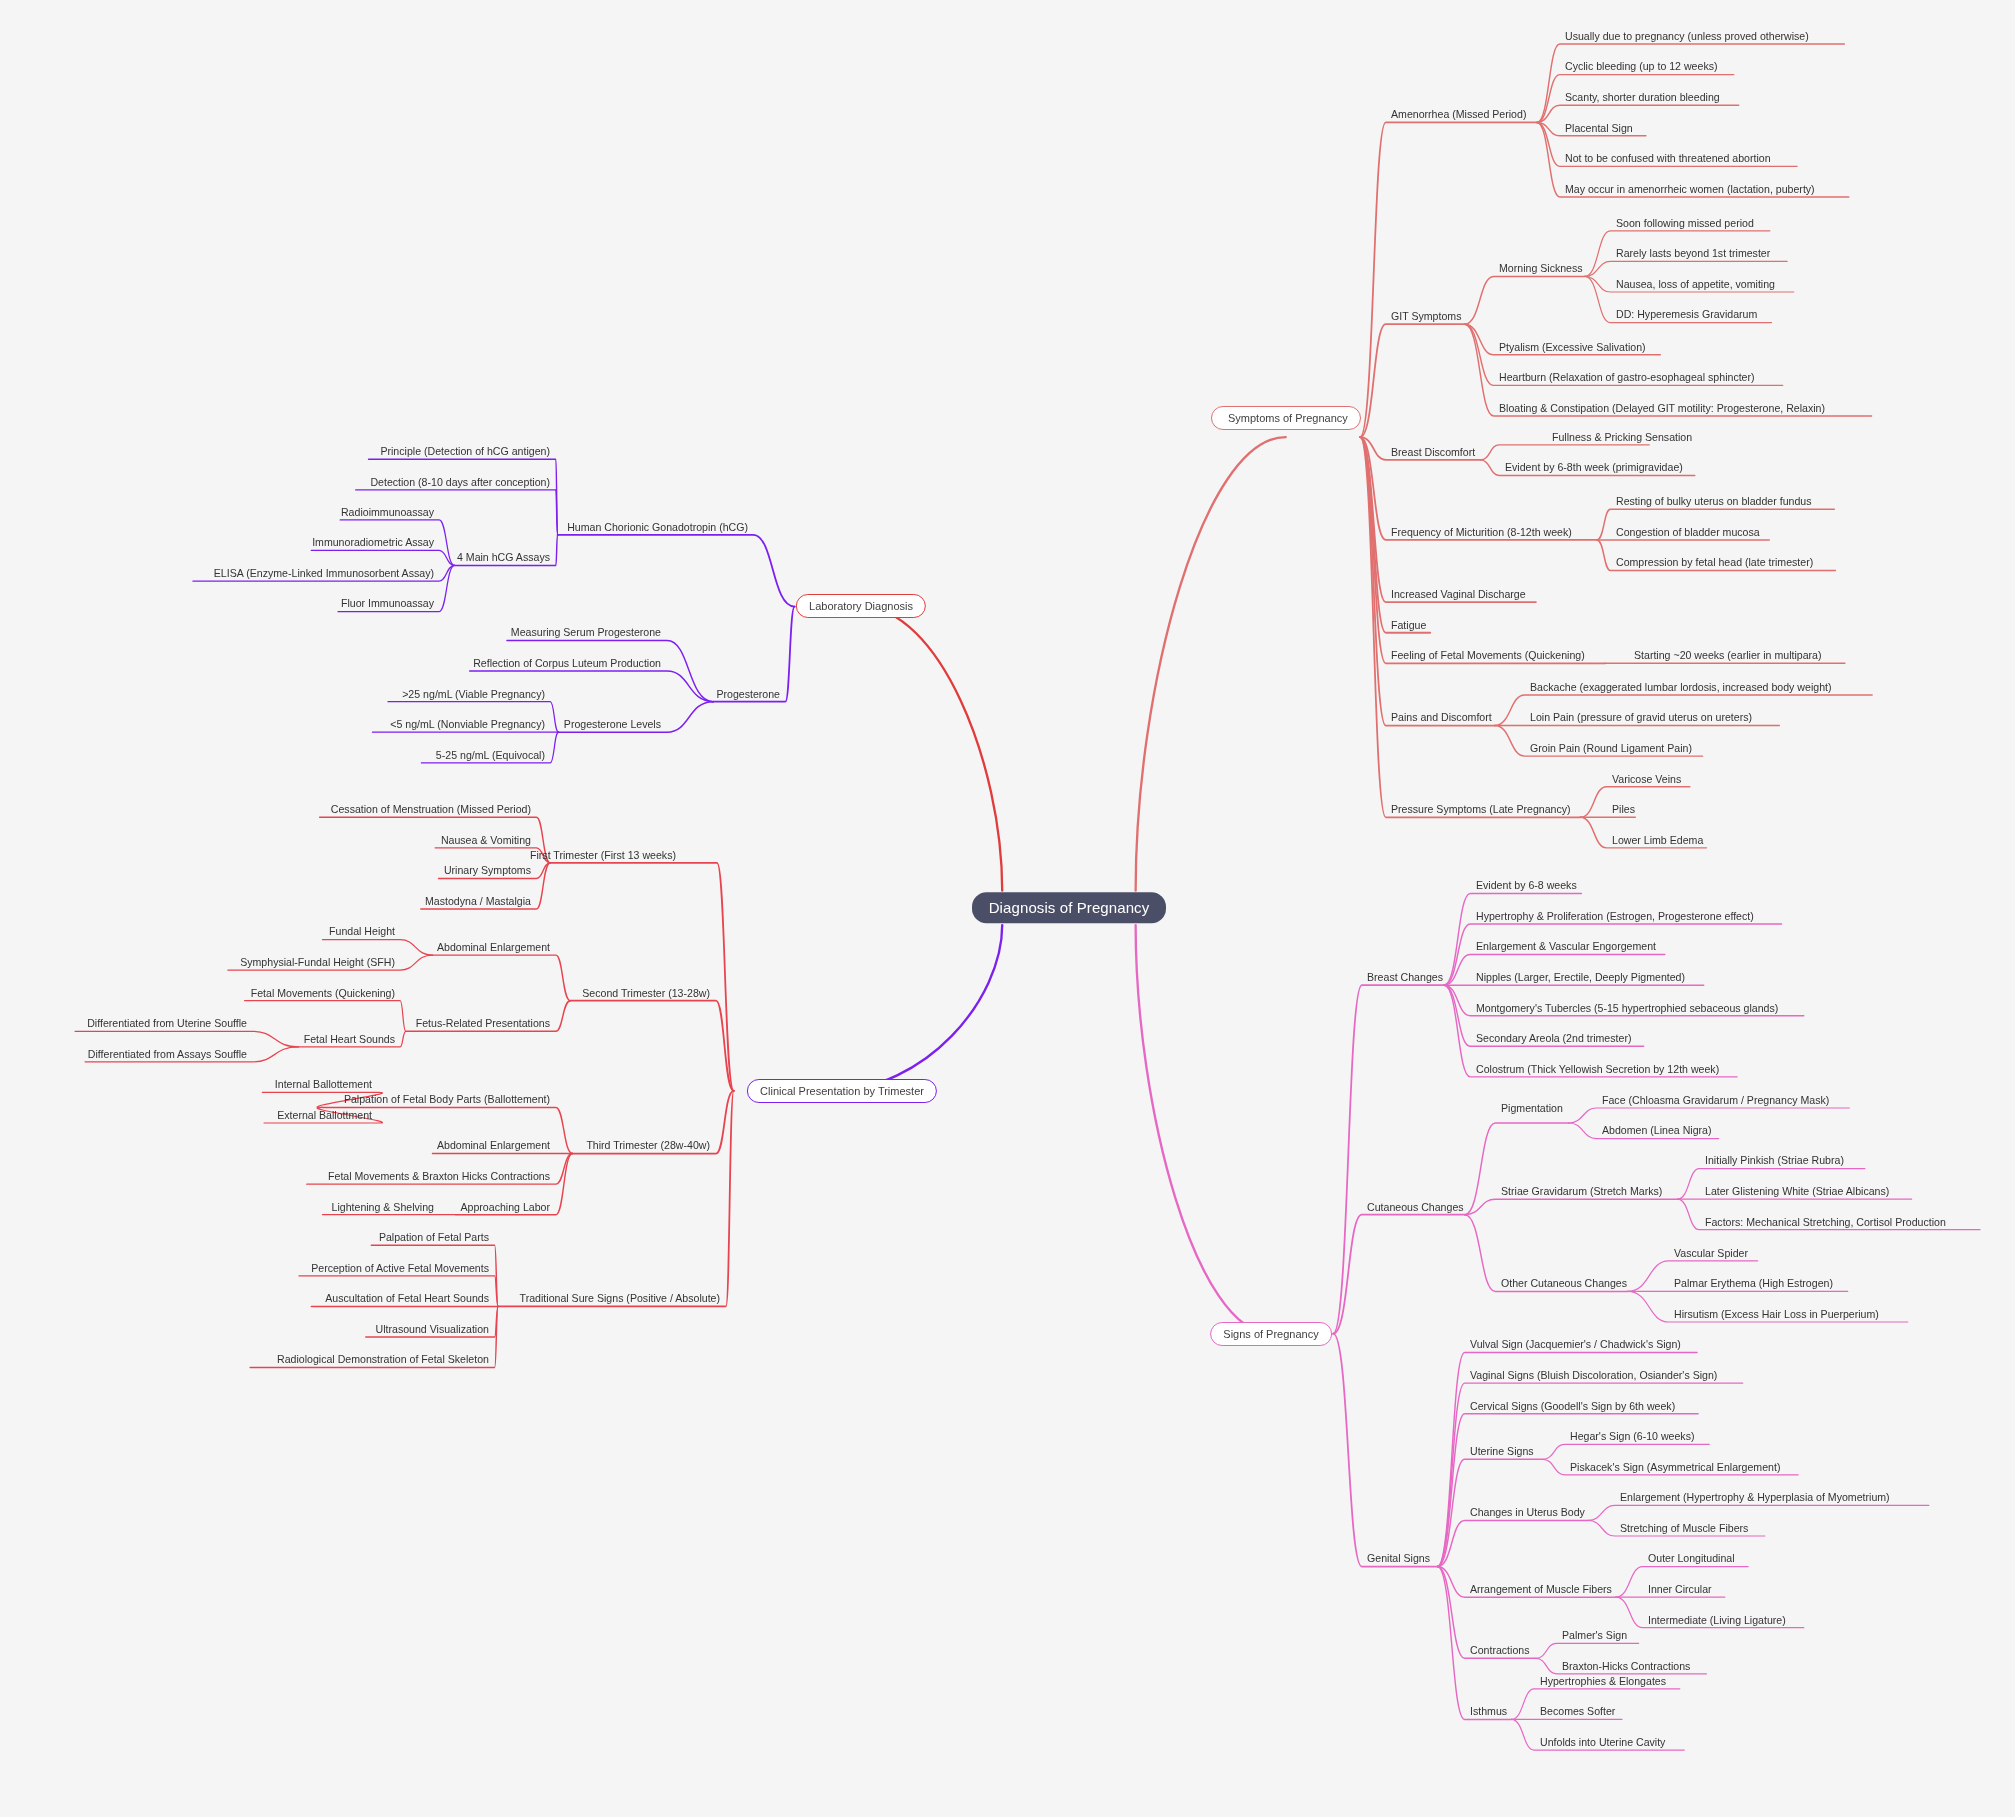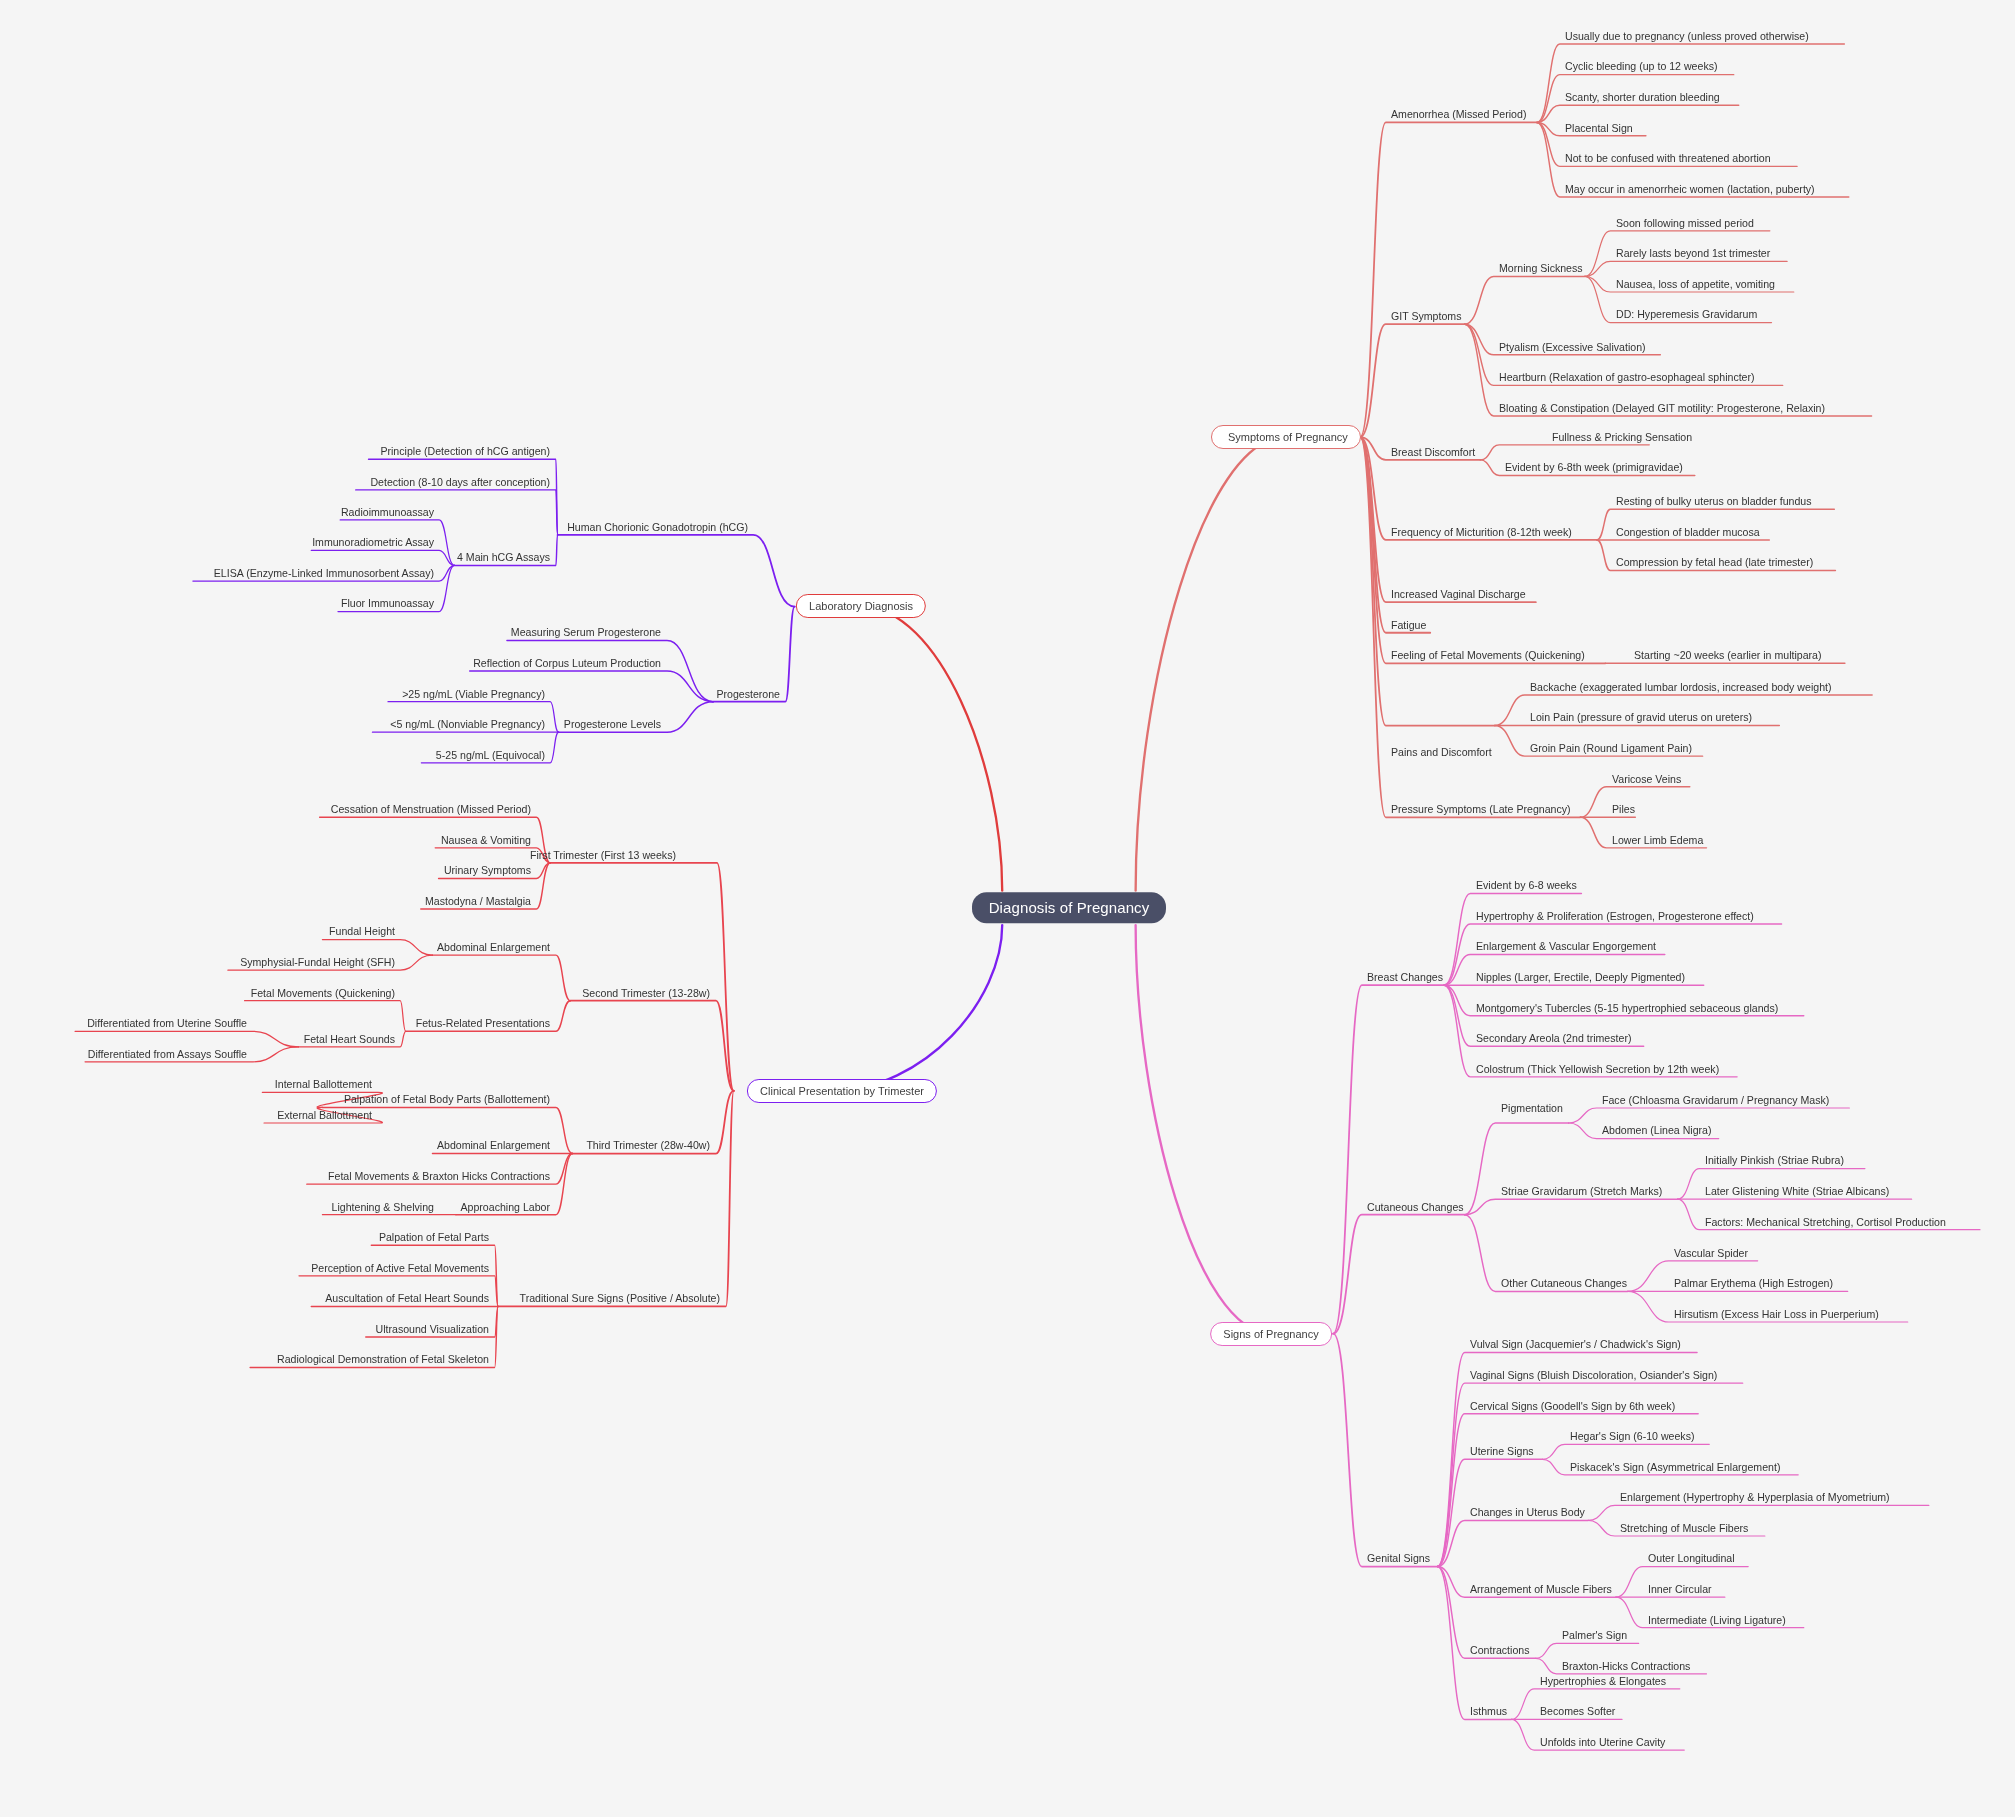--- a/index.html
+++ b/index.html
@@ -167,21 +167,21 @@
       <path d="M 2586 2818 C 2612.95 2818, 2610.5 2983, 2635 2983 L 2763 2983" fill="none" stroke="#e668c4" stroke-width="2.6" stroke-linecap="round"></path>
       <path d="M 2763 2983 C 2783.35 2983, 2781.5 2956, 2800 2956 L 2948 2956" fill="none" stroke="#e668c4" stroke-width="2.2" stroke-linecap="round"></path>
       <path d="M 2763 2983 C 2783.35 2983, 2781.5 3011, 2800 3011 L 3070 3011" fill="none" stroke="#e668c4" stroke-width="2.2" stroke-linecap="round"></path>
       <path d="M 2586 2818 C 2612.95 2818, 2610.5 3093, 2635 3093 L 2719 3093" fill="none" stroke="#e668c4" stroke-width="2.6" stroke-linecap="round"></path>
       <path d="M 2719 3093 C 2741.55 3093, 2739.5 3038, 2760 3038 L 3022 3038" fill="none" stroke="#e668c4" stroke-width="2.2" stroke-linecap="round"></path>
       <path d="M 2719 3093 C 2741.55 3093, 2739.5 3093, 2760 3093 L 2918 3093" fill="none" stroke="#e668c4" stroke-width="2.2" stroke-linecap="round"></path>
       <path d="M 2719 3093 C 2741.55 3093, 2739.5 3148, 2760 3148 L 3030 3148" fill="none" stroke="#e668c4" stroke-width="2.2" stroke-linecap="round"></path>
     </svg>
   <div id="nodes">
       <div class="root-node" style="left: 1069px; top: 908px; background: rgb(74, 79, 103); color: rgb(255, 255, 255);">Diagnosis of Pregnancy</div>
-      <div class="lvl1-node" style="left: 1286px; top: 437px; border-color: rgb(224, 112, 111); padding-left: 16px;">Symptoms of Pregnancy</div>
+      <div class="lvl1-node" style="left: 1286px; top: 418px; border-color: rgb(224, 112, 111); padding-left: 16px;">Symptoms of Pregnancy</div>
       <div class="node-label right" style="left: 1391px; top: 122px;">Amenorrhea (Missed Period)</div>
       <div class="node-label right" style="left: 1565px; top: 44px;">Usually due to pregnancy (unless proved otherwise)</div>
       <div class="node-label right" style="left: 1565px; top: 74px;">Cyclic bleeding (up to 12 weeks)</div>
       <div class="node-label right" style="left: 1565px; top: 105px;">Scanty, shorter duration bleeding</div>
       <div class="node-label right" style="left: 1565px; top: 136px;">Placental Sign</div>
       <div class="node-label right" style="left: 1565px; top: 166px;">Not to be confused with threatened abortion</div>
       <div class="node-label right" style="left: 1565px; top: 197px;">May occur in amenorrheic women (lactation, puberty)</div>
       <div class="node-label right" style="left: 1391px; top: 324px;">GIT Symptoms</div>
       <div class="node-label right" style="left: 1499px; top: 276px;">Morning Sickness</div>
       <div class="node-label right" style="left: 1616px; top: 231px;">Soon following missed period</div>
@@ -195,21 +195,21 @@
       <div class="node-label right" style="left: 1552px; top: 445px;">Fullness &amp; Pricking Sensation</div>
       <div class="node-label right" style="left: 1505px; top: 475px;">Evident by 6-8th week (primigravidae)</div>
       <div class="node-label right" style="left: 1391px; top: 540px;">Frequency of Micturition (8-12th week)</div>
       <div class="node-label right" style="left: 1616px; top: 509px;">Resting of bulky uterus on bladder fundus</div>
       <div class="node-label right" style="left: 1616px; top: 540px;">Congestion of bladder mucosa</div>
       <div class="node-label right" style="left: 1616px; top: 570px;">Compression by fetal head (late trimester)</div>
       <div class="node-label right" style="left: 1391px; top: 602px;">Increased Vaginal Discharge</div>
       <div class="node-label right" style="left: 1391px; top: 633px;">Fatigue</div>
       <div class="node-label right" style="left: 1391px; top: 663px;">Feeling of Fetal Movements (Quickening)</div>
       <div class="node-label right" style="left: 1634px; top: 663px;">Starting ~20 weeks (earlier in multipara)</div>
-      <div class="node-label right" style="left: 1391px; top: 725px; margin-top: 35px;">Pains and Discomfort</div>
+      <div class="node-label right" style="left: 1391px; top: 725px;">Pains and Discomfort</div>
       <div class="node-label right" style="left: 1530px; top: 695px;">Backache (exaggerated lumbar lordosis, increased body weight)</div>
       <div class="node-label right" style="left: 1530px; top: 725px;">Loin Pain (pressure of gravid uterus on ureters)</div>
       <div class="node-label right" style="left: 1530px; top: 756px;">Groin Pain (Round Ligament Pain)</div>
       <div class="node-label right" style="left: 1391px; top: 817px;">Pressure Symptoms (Late Pregnancy)</div>
       <div class="node-label right" style="left: 1612px; top: 787px;">Varicose Veins</div>
       <div class="node-label right" style="left: 1612px; top: 817px;">Piles</div>
       <div class="node-label right" style="left: 1612px; top: 848px;">Lower Limb Edema</div>
       <div class="lvl1-node" style="left: 861px; top: 606px; border-color: rgb(224, 60, 60);">Laboratory Diagnosis</div>
       <div class="node-label left" style="left: 748px; top: 535px;">Human Chorionic Gonadotropin (hCG)</div>
       <div class="node-label left" style="left: 550px; top: 459px;">Principle (Detection of hCG antigen)</div>

